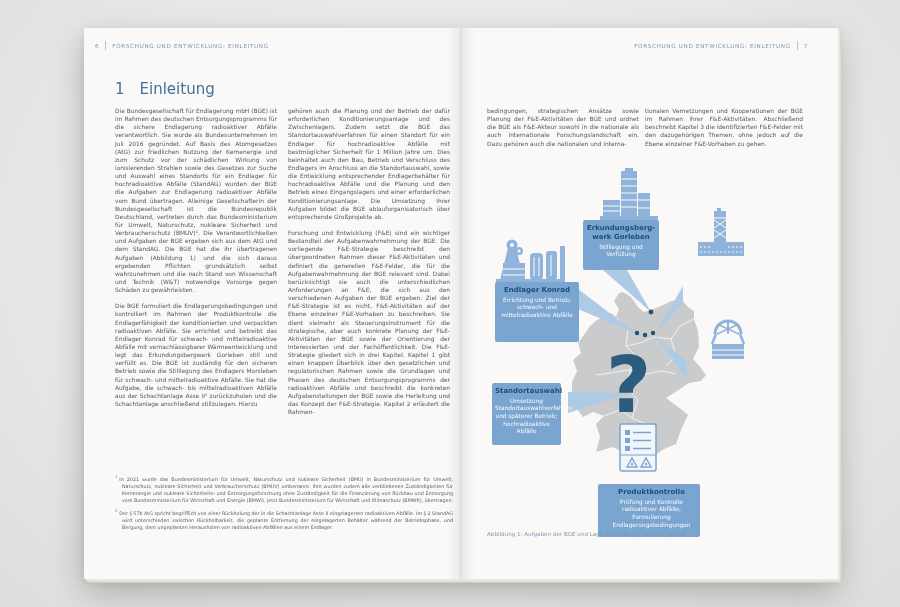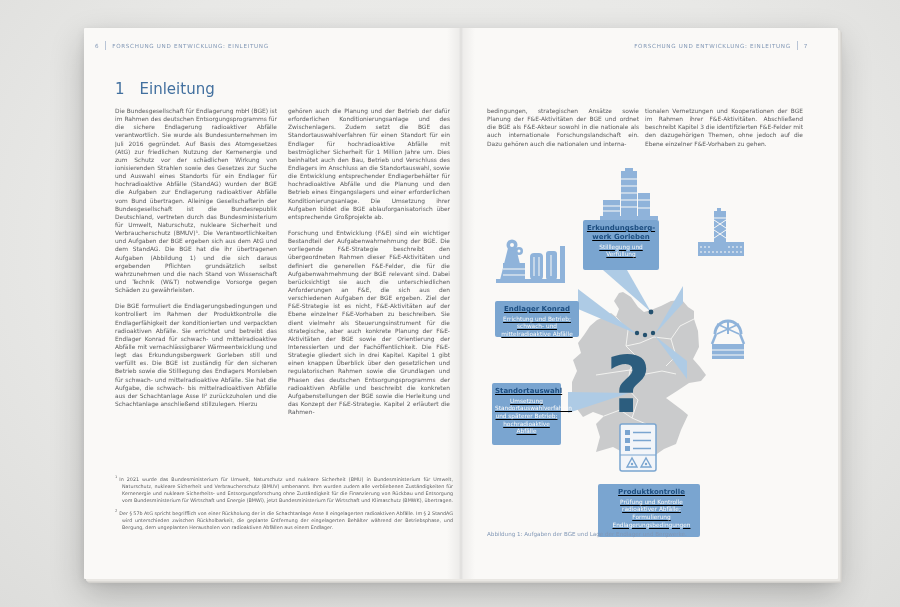--- a/index.html
+++ b/index.html
@@ -42,21 +42,21 @@
   .footnotes{position:absolute;left:31px;top:447px;width:338px;color:var(--fn_ink);
     font-size:4.8px;line-height:1.52;text-align:justify;}
   .fn{padding-left:7px;text-indent:-7px;}
   .fn + .fn{margin-top:4px;}
   .fn sup{font-size:3.6px;margin-right:2px;color:var(--fn_ink);}
   .figure{position:absolute;left:396px;top:132px;width:335px;height:372px;}
   .fig-base{position:absolute;left:0;top:0;}
   .site-icon{position:absolute;}
   .site-icon svg{display:block;width:100%;height:100%;}
   .site-box{position:absolute;background:var(--box_blue);border-radius:2px;
-    padding:4px 3px;text-align:center;text-decoration:underline;}
+    padding:4px 3px;text-align:center;}
   .site-title{font-size:7px;font-weight:bold;color:var(--navy);line-height:1.25;}
   .site-desc{font-size:5.8px;color:#fbfbfa;line-height:1.32;margin-top:2px;}
   .qmark{position:absolute;left:126px;top:186px;font-size:78px;font-weight:bold;
     color:var(--qmark);line-height:1;}
   .caption{position:absolute;left:403px;top:503px;font-size:5.6px;color:var(--head_blue);}
   .ico-fill{fill:var(--icon_blue);}
   .ico-stripe{stroke:#fbfaf7;stroke-width:1;}
 </style>
 </head>
 <body>
@@ -226,21 +226,21 @@
         <polygon points="25,44 30,35 35,44" fill="none" stroke="var(--box_blue)" stroke-width="1.4"></polygon>
         <circle cx="30" cy="41" r="1.2" fill="var(--box_blue)"></circle>
       </g>
         </svg>
     </div>
 
     <div class="site-box" style="left:103px;top:60px;width:76px;height:50px;">
       <div class="site-title">Erkundungsberg-werk Gorleben</div>
       <div class="site-desc">Stilllegung und Verfüllung</div>
     </div>
-    <div class="site-box" style="left:15px;top:122px;width:84px;height:36px;margin-top:19px;">
+    <div class="site-box" style="left:15px;top:122px;width:84px;height:60px;">
       <div class="site-title">Endlager Konrad</div>
       <div class="site-desc">Errichtung und Betrieb; schwach- und mittelradioaktive Abfälle</div>
     </div>
     <div class="site-box" style="left:12px;top:223px;width:69px;height:62px;">
       <div class="site-title">Standortauswahl</div>
       <div class="site-desc">Umsetzung Standortauswahlverfahren und späterer Betrieb; hochradioaktive Abfälle</div>
     </div>
     <div class="site-box" style="left:118px;top:324px;width:102px;height:53px;padding-left:8px;">
       <div class="site-title">Produktkontrolle</div>
       <div class="site-desc">Prüfung und Kontrolle radioaktiver Abfälle; Formulierung Endlagerungsbedingungen</div>

